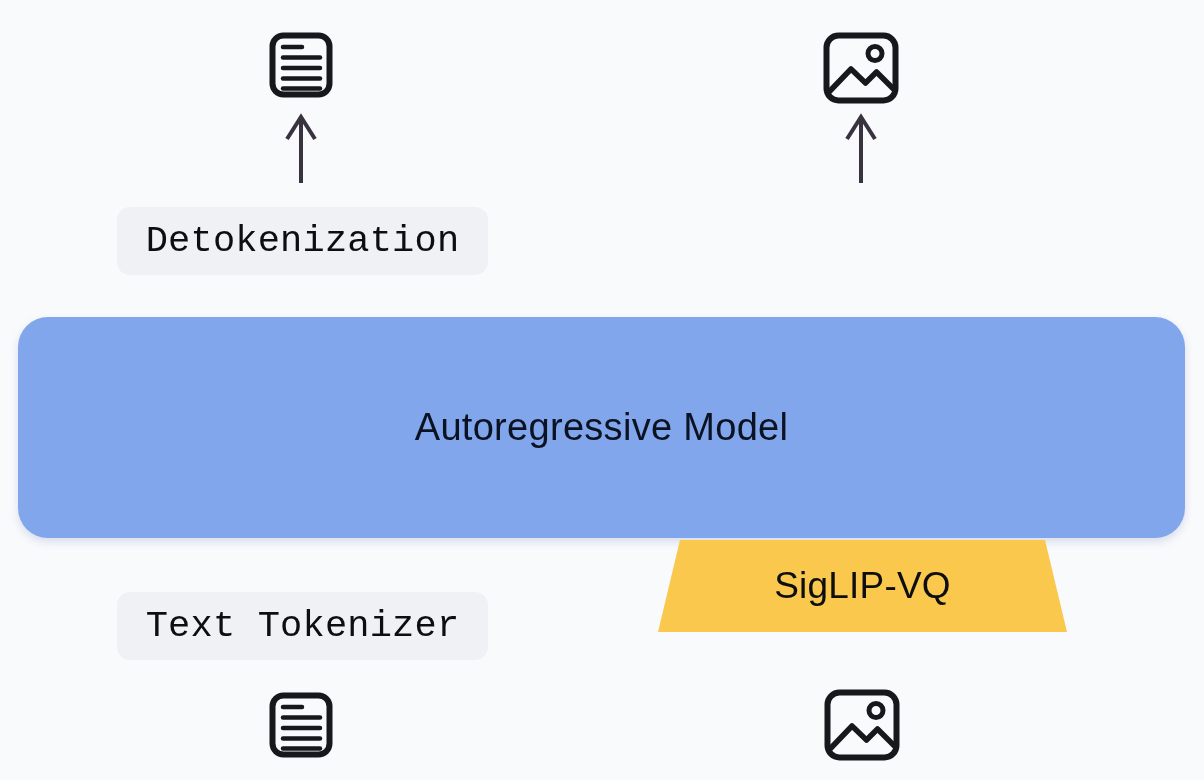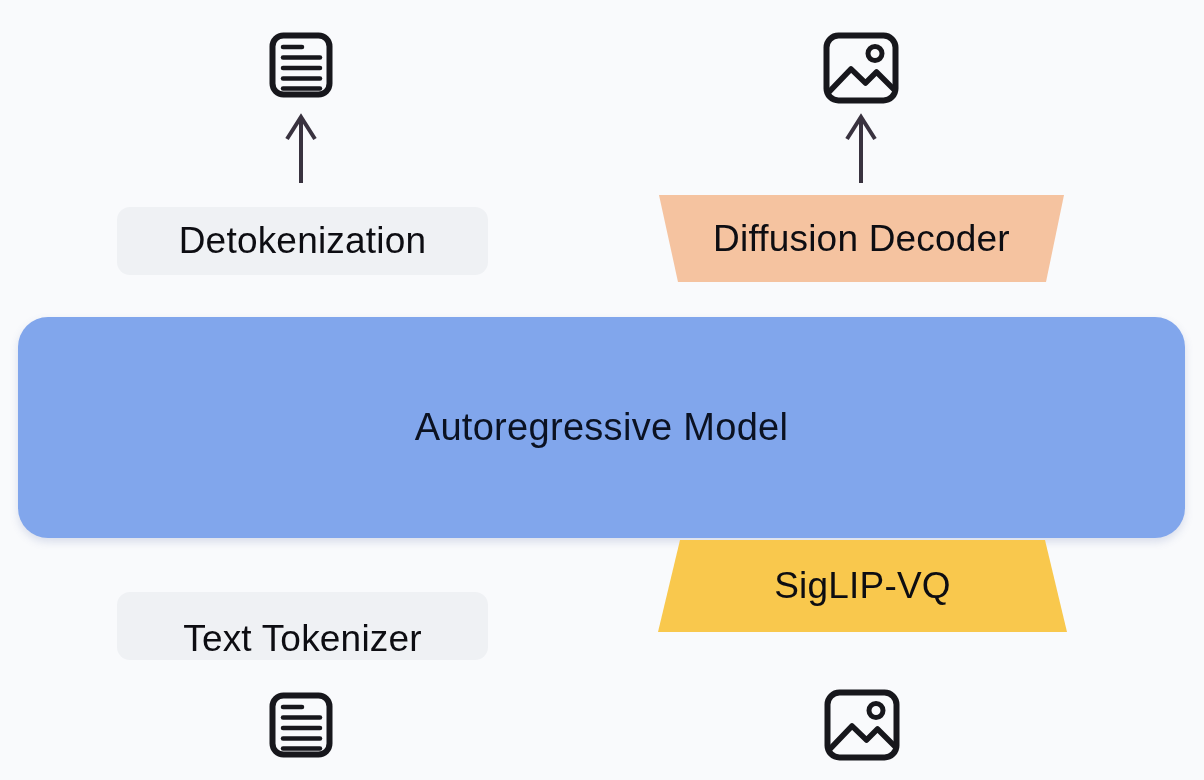--- a/index.html
+++ b/index.html
@@ -32,20 +32,21 @@
   
   .pill {
     background: var(--pill, #eff1f4);
     border-radius: 13px;
     display: flex;
     align-items: center;
     justify-content: center;
     font-size: 37px;
     letter-spacing: 0.2px;
     color: var(--ink, #0d0d12);
+    font-family: Liberation Mono, monospace;
   }
 
   
   .trap {
     display: flex;
     align-items: center;
     justify-content: center;
     font-size: 37px;
     letter-spacing: 0.2px;
     color: var(--ink, #0d0d12);
@@ -107,29 +108,26 @@
     </svg>
   </div>
 
   <div class="abs icon arrow" style="left:841px; top:111px;">
     <svg width="40" height="74" viewBox="0 0 40 74" aria-hidden="true">
       <line class="stroke" x1="20" y1="7" x2="20" y2="72" stroke-width="4"></line>
       <polyline class="stroke" points="6,28 20,6 34,28" stroke-width="4"></polyline>
     </svg>
   </div>
 
-  <div class="abs trap trap-decoder" style="left:659px; top:195px; width:405px; height:87px;">
-    <span>Diffusion Decoder</span>
-  </div>
 
   <div class="abs model" style="left:18px; top:317px; width:1167px; height:221px;">
     <span>Autoregressive Model</span>
   </div>
 
-  <div class="abs pill" style="left:117px; top:592px; width:371px; height:68px;align-items:flex-end;">
+  <div class="abs pill" style="left:117px; top:592px; width:371px; height:68px;">
     <span>Text Tokenizer</span>
   </div>
 
   <div class="abs trap trap-encoder" style="left:658px; top:540px; width:409px; height:92px;">
     <span>SigLIP-VQ</span>
   </div>
 
   <div class="abs icon" style="left:269px; top:692px;">
     <svg width="64" height="66" viewBox="0 0 64 66" aria-hidden="true">
       <rect class="stroke" x="3.5" y="3.5" width="57" height="59" rx="11" stroke-width="6"></rect>

